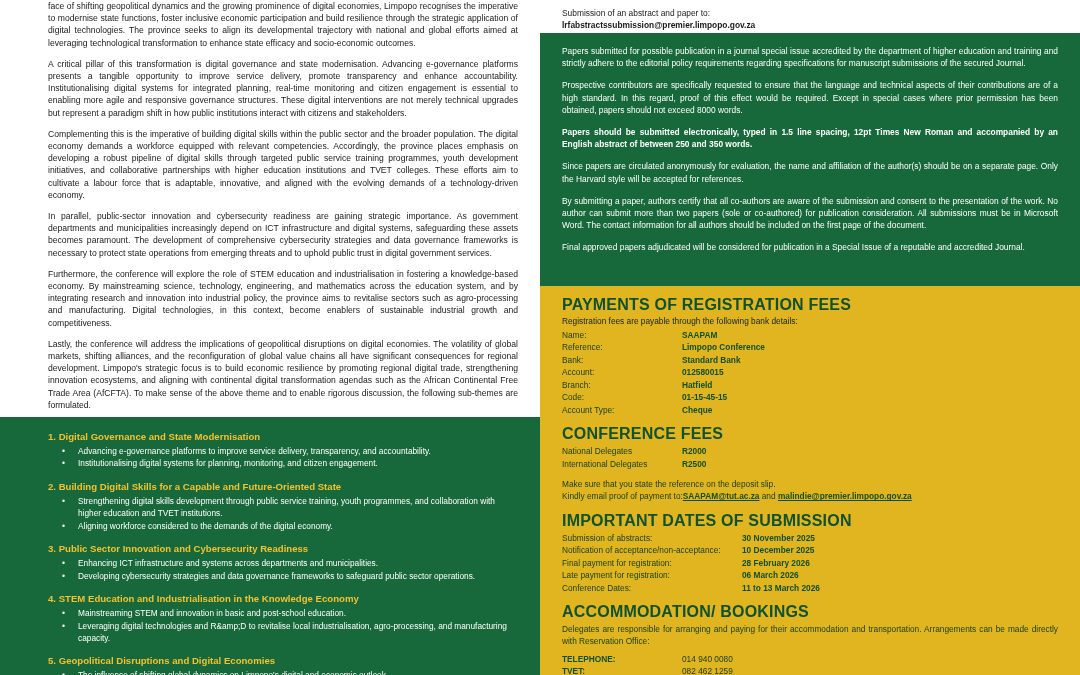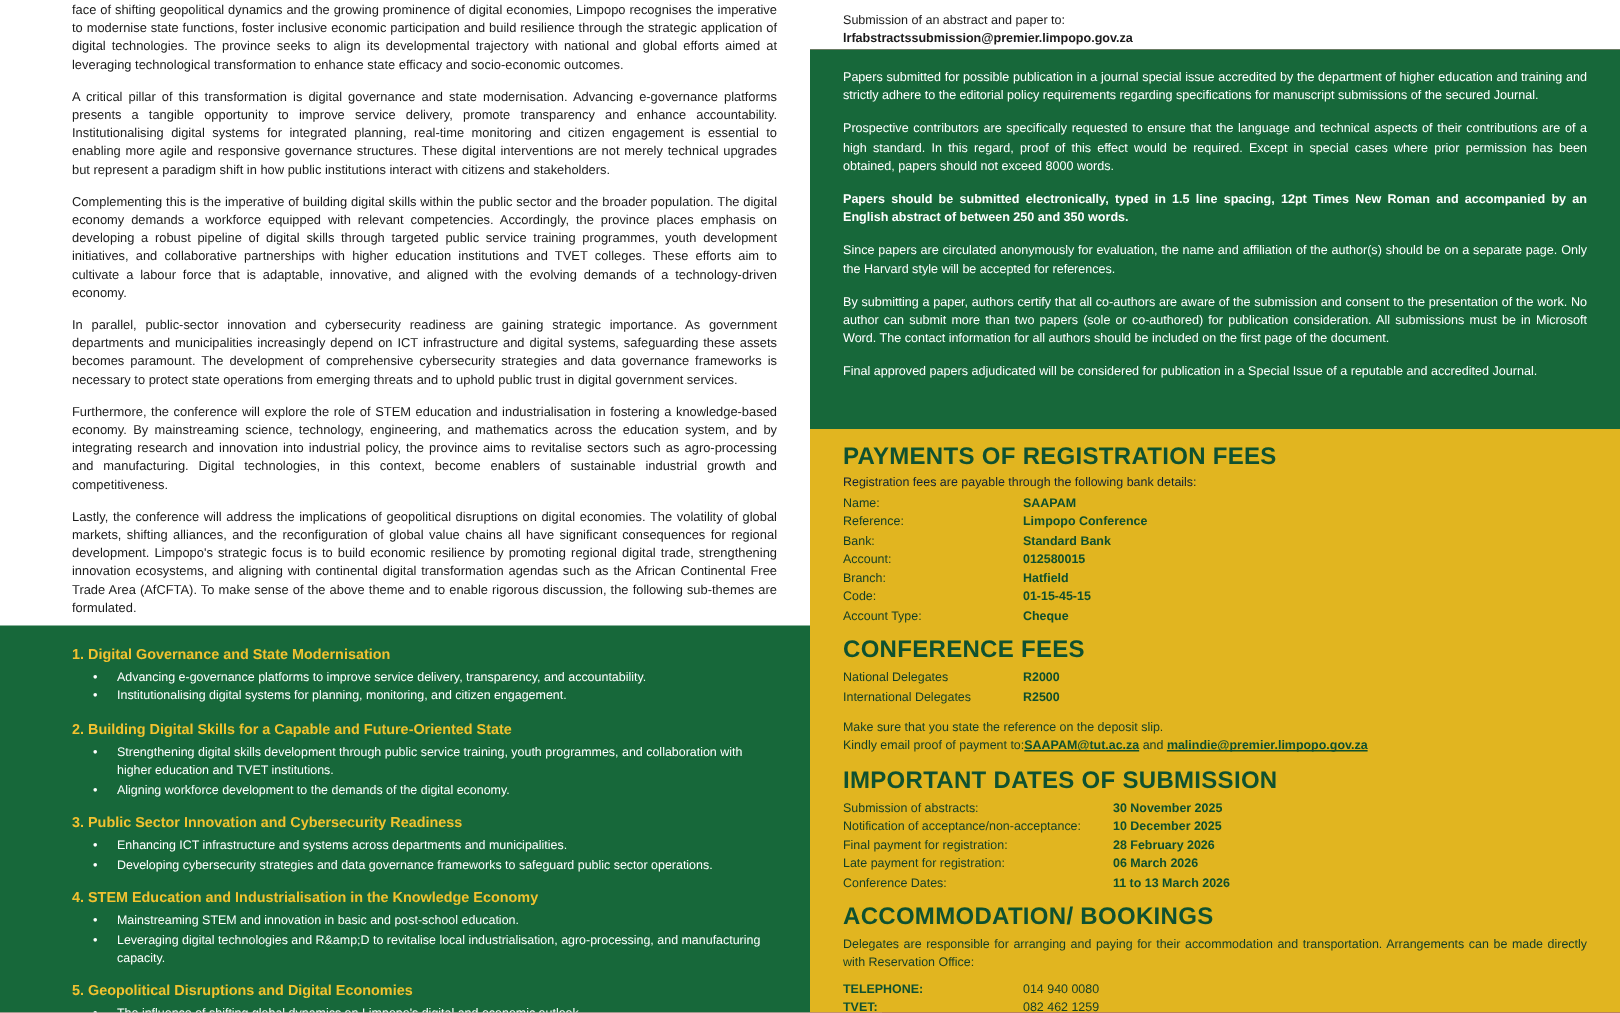--- a/index.html
+++ b/index.html
@@ -43,21 +43,21 @@
     position:relative;font-size:8.3px;line-height:1.5;color:#ffffff;
     padding-left:0;margin:0;
   }
   ul.theme-list li:before{
     content:"\2022";position:absolute;left:-16px;top:0;color:#ffffff;font-size:8.5px;
   }
 
   
   .right-col{
     position:absolute;left:540px;top:0;width:540px;height:675px;
-    background:#7f1d1d;
+    background:#15803d;
   }
   .right-top{
     position:absolute;left:0;top:0;width:540px;height:33px;background:#ffffff;
   }
   .submit-to{
     position:absolute;left:22px;top:7px;width:500px;
     font-size:8.4px;color:#1a1a1a;line-height:1.45;
   }
   .submit-to .bold{font-weight:bold;}
 
@@ -112,21 +112,21 @@
       <div class="themes-inner">
         <div class="theme-head">1. Digital Governance and State Modernisation</div>
         <ul class="theme-list">
           <li>Advancing e-governance platforms to improve service delivery, transparency, and accountability.</li>
           <li>Institutionalising digital systems for planning, monitoring, and citizen engagement.</li>
         </ul>
 
         <div class="theme-head second">2. Building Digital Skills for a Capable and Future-Oriented State</div>
         <ul class="theme-list">
           <li>Strengthening digital skills development through public service training, youth programmes, and collaboration with higher education and TVET institutions.</li>
-          <li>Aligning workforce development to the demands of the digital economy.</li>
+          <li>Aligning workforce considered to the demands of the digital economy.</li>
         </ul>
 
         <div class="theme-head second">3. Public Sector Innovation and Cybersecurity Readiness</div>
         <ul class="theme-list">
           <li>Enhancing ICT infrastructure and systems across departments and municipalities.</li>
           <li>Developing cybersecurity strategies and data governance frameworks to safeguard public sector operations.</li>
         </ul>
 
         <div class="theme-head second">4. STEM Education and Industrialisation in the Knowledge Economy</div>
         <ul class="theme-list">

